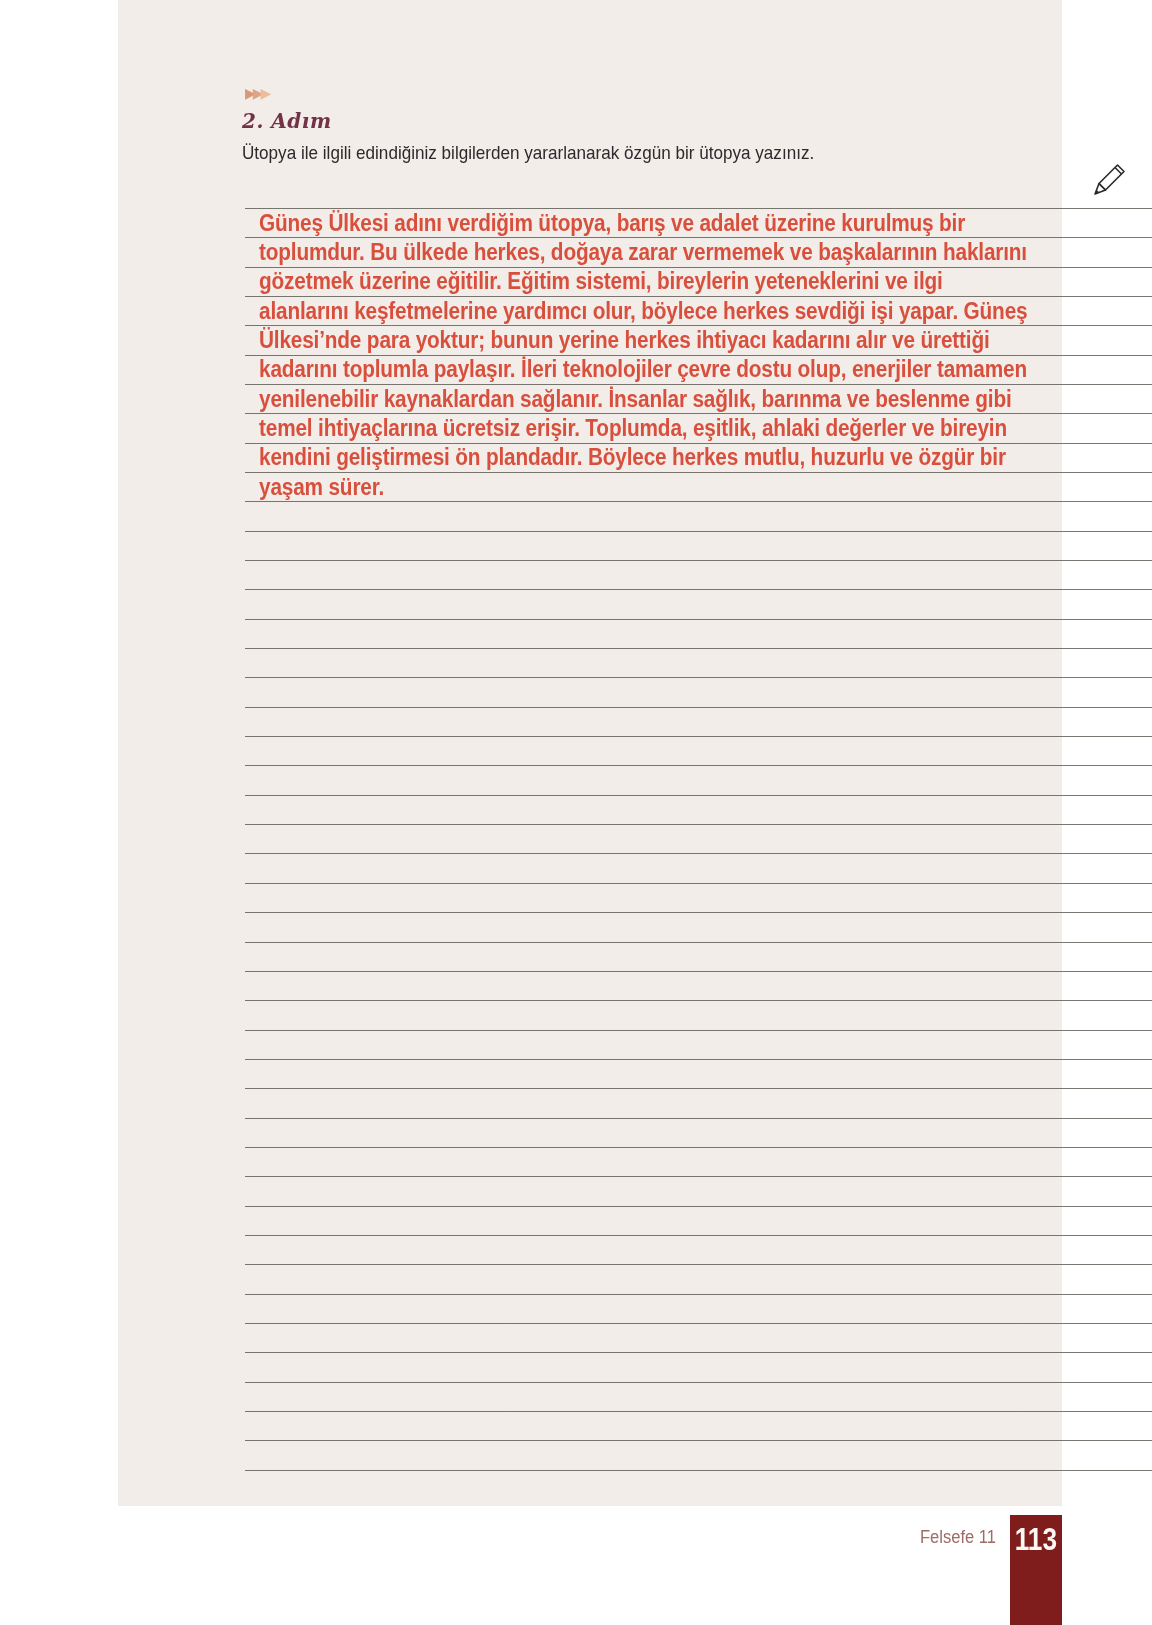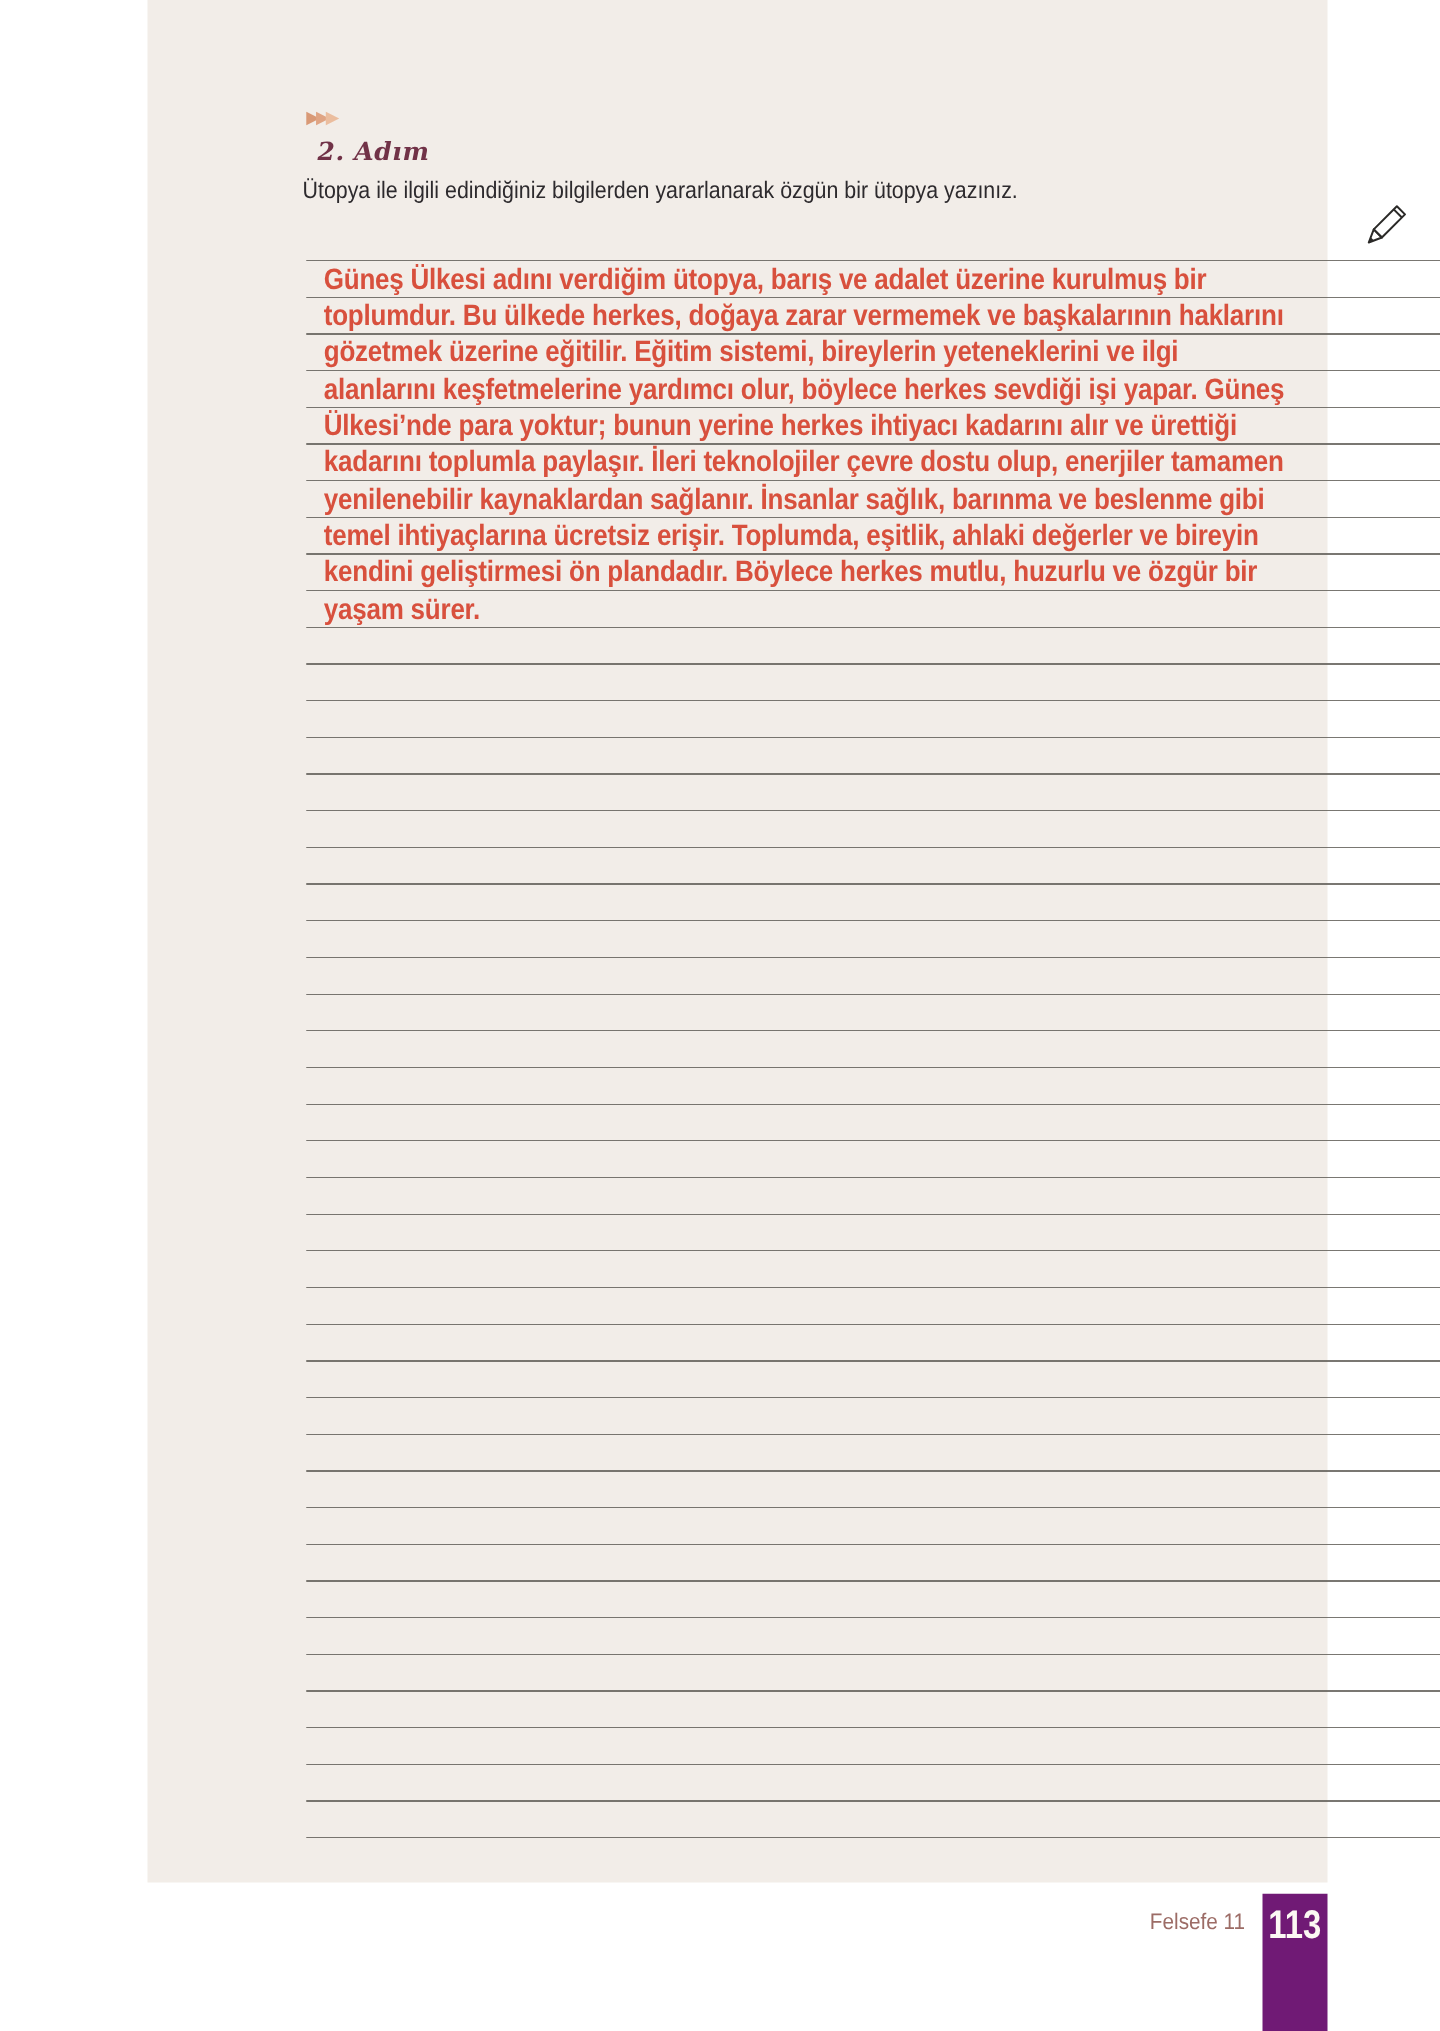--- a/index.html
+++ b/index.html
@@ -36,21 +36,20 @@
 
   .step-label {
     position: absolute;
     left: 124px; top: 109px;
     font-family: "DejaVu Serif", serif;
     font-style: italic;
     font-weight: 700;
     font-size: 20px;
     color: #713247;
     letter-spacing: 0.5px;
-    margin-left: 12px;
   }
 
   .instruction {
     position: absolute;
     left: 124px; top: 142px;
     font-size: 19px;
     color: #2d2a2d;
     transform: scaleX(0.90);
     transform-origin: left top;
     white-space: nowrap;
@@ -99,21 +98,21 @@
     font-size: 18px;
     color: #9c6c66;
     transform: scaleX(0.92);
     transform-origin: right top;
   }
 
   .page-number-box {
     position: absolute;
     left: 1010px; top: 1515px;
     width: 52px; height: 110px;
-    background: #701a75;
+    background: #7f1d1d;
     text-align: center;
   }
   .page-number {
     display: inline-block;
     margin-top: 6px;
     font-size: 32px;
     font-weight: 700;
     color: #fcf8f3;
     transform: scaleX(0.82);
     transform-origin: center top;

